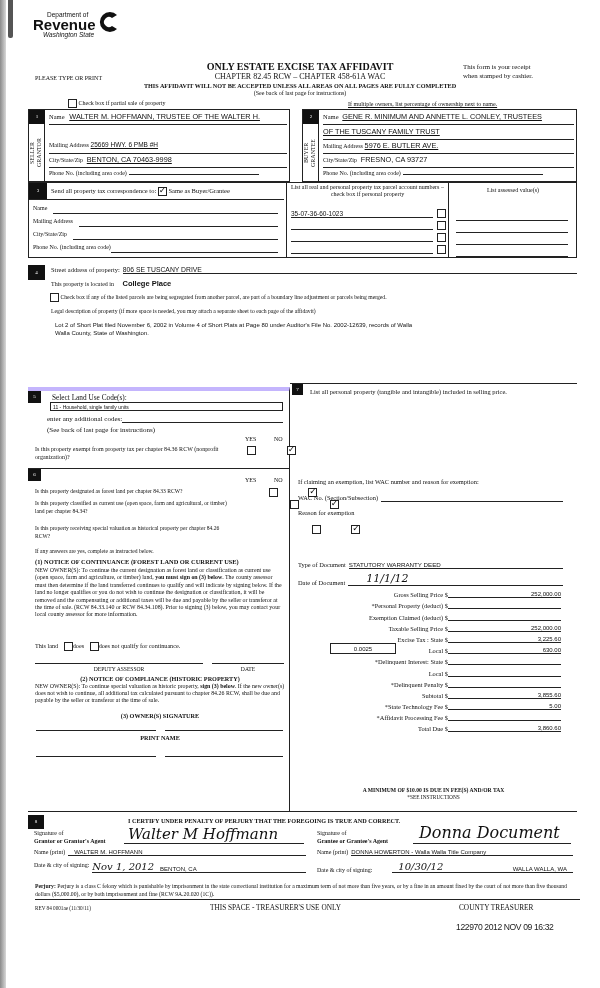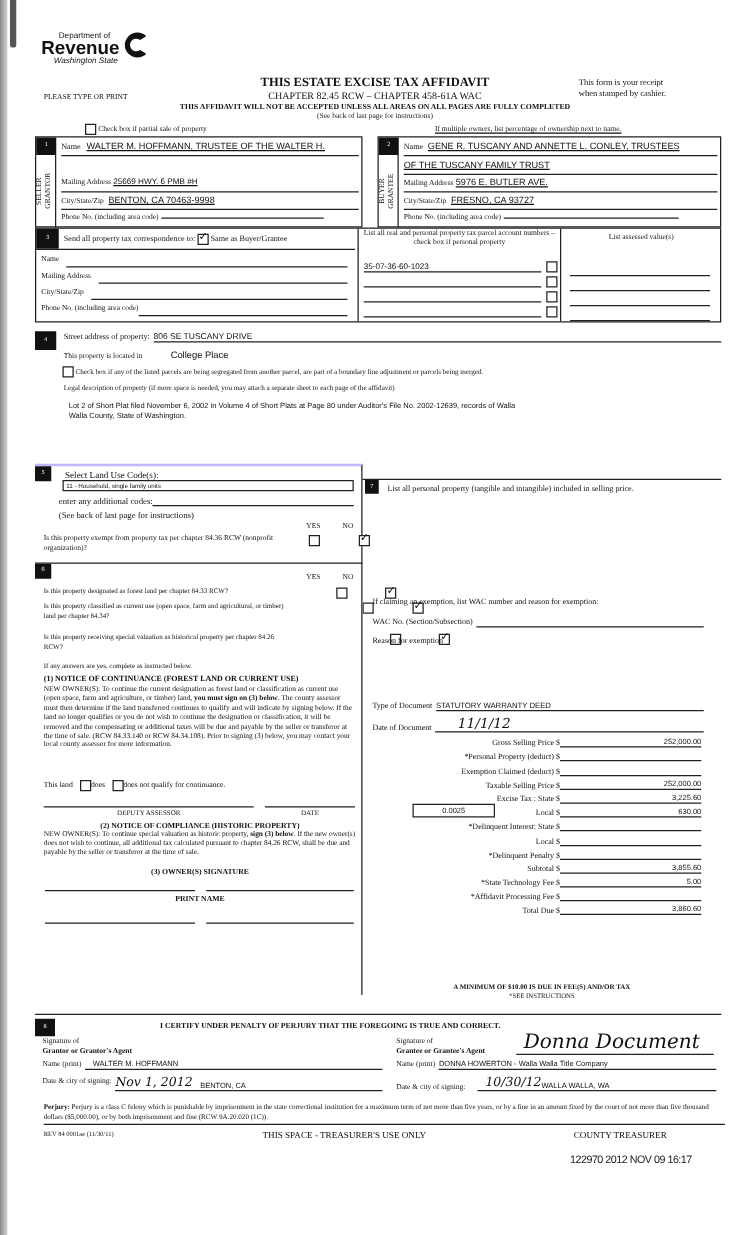--- a/index.html
+++ b/index.html
@@ -21,31 +21,31 @@
   .vert { writing-mode: vertical-rl; transform: rotate(180deg); font-size: 6px; text-align: center; }
   .sig { font-family: "DejaVu Serif", serif; font-style: italic; font-size: 15px; }
   .hand { font-family: "DejaVu Serif", serif; font-style: italic; }
 </style>
 </head>
 <body>
 
 <div class="scan-edge"></div>
 <div class="scan-mark"></div>
 
-<div class="abs" style="left:33px;top:25px;width:90px;">
+<div class="abs" style="left:33px;top:11px;width:90px;">
   <div class="sans" style="font-size:6.5px;margin-left:14px;">Department of</div>
   <div class="sans bold" style="font-size:15px;line-height:13px;">Revenue</div>
   <div class="sans" style="font-size:6.5px;font-style:italic;margin-left:10px;">Washington State</div>
   <svg class="abs" style="left:62px;top:-2px;" width="26" height="26" viewBox="0 0 26 26">
     <path d="M22 6 A10 10 0 1 0 22 20 L17 17 A5 5 0 1 1 17 9 Z" fill="#111"></path>
     <circle cx="15" cy="13" r="3" fill="#fff"></circle>
   </svg>
 </div>
 <div class="abs" style="left:35px;top:75px;font-size:6px;">PLEASE TYPE OR PRINT</div>
-<div class="abs center bold" style="left:150px;top:61px;width:300px;font-size:10px;">THIS ESTATE EXCISE TAX AFFIDAVIT</div>
+<div class="abs center bold" style="left:150px;top:61px;width:300px;font-size:10px;">ONLY ESTATE EXCISE TAX AFFIDAVIT</div>
 <div class="abs center" style="left:150px;top:72px;width:300px;font-size:8px;">CHAPTER 82.45 RCW – CHAPTER 458-61A WAC</div>
 <div class="abs center bold" style="left:80px;top:82px;width:440px;font-size:6.2px;">THIS AFFIDAVIT WILL NOT BE ACCEPTED UNLESS ALL AREAS ON ALL PAGES ARE FULLY COMPLETED</div>
 <div class="abs center" style="left:150px;top:90px;width:300px;font-size:6px;">(See back of last page for instructions)</div>
 <div class="abs" style="left:463px;top:63px;font-size:6.8px;">This form is your receipt</div>
 <div class="abs" style="left:463px;top:72px;font-size:6.8px;">when stamped by cashier.</div>
 <div class="abs" style="left:68px;top:99px;font-size:6px;">
   <span class="cb"></span>
   <span>Check box if partial sale of property</span>
 </div>
 <div class="abs" style="left:348px;top:101px;font-size:6px;text-decoration:underline;">If multiple owners, list percentage of ownership next to name.</div>
@@ -83,30 +83,30 @@
   <div class="abs" style="left:0;top:14px;width:16px;height:58px;border-right:1px solid #222;">
     <div class="abs" style="left:0;top:0;width:8px;height:58px;">
         <div class="vert" style="height:58px;">BUYER</div>
       </div>
     <div class="abs" style="left:7px;top:0;width:8px;height:58px;">
         <div class="vert" style="height:58px;">GRANTEE</div>
       </div>
   </div>
   <div class="abs" style="left:20px;top:2px;width:251px;height:13px;border-bottom:1px solid #222;">
     <span style="font-size:6.5px;">Name</span>
-    <span class="field" style="margin-left:2px;text-decoration:underline;">GENE R. TUSCANY AND ANNETTE L. CONLEY, TRUSTEES</span>
+    <span class="field" style="margin-left:2px;text-decoration:underline;">GENE R. MINIMUM AND ANNETTE L. CONLEY, TRUSTEES</span>
   </div>
   <div class="abs field" style="left:20px;top:17px;width:251px;height:13px;border-bottom:1px solid #222;text-decoration:underline;">OF THE TUSCANY FAMILY TRUST</div>
   <div class="abs" style="left:20px;top:31px;width:251px;height:13px;border-bottom:1px solid #222;">
     <span style="font-size:6px;">Mailing Address</span>
     <span class="field" style="text-decoration:underline;">5976 E. BUTLER AVE.</span>
   </div>
   <div class="abs" style="left:20px;top:45px;width:251px;height:13px;border-bottom:1px solid #222;">
     <span style="font-size:6px;">City/State/Zip</span>
-    <span class="field" style="margin-left:2px;text-decoration:underline;">FRESNO, CA  93727</span>
+    <span class="field" style="margin-left:2px;">FRESNO, CA  93727</span>
   </div>
   <div class="abs" style="left:20px;top:59px;width:251px;height:13px;">
     <span style="font-size:6px;">Phone No. (including area code)</span>
     <span class="field" style="display:inline-block;width:140px;border-bottom:1px solid #222;"></span>
   </div>
 </div>
 
 <div class="abs box" style="left:28px;top:182px;width:549px;height:76px;">
   <div class="secnum" style="left:0;top:0;width:18px;height:16px;line-height:16px;">3</div>
   <div class="abs" style="left:22px;top:4px;font-size:6.5px;">
@@ -166,34 +166,34 @@
 </div>
 
 <div class="abs" style="left:28px;top:262px;width:549px;height:95px;">
   <div class="secnum" style="left:0;top:3px;width:17px;height:15px;line-height:15px;">4</div>
   <div class="abs" style="left:23px;top:4px;width:526px;display:flex;font-size:6.5px;">
     <span>Street address of property:</span>
     <span class="field line" style="flex:1;margin-left:3px;font-size:6.8px;">806 SE TUSCANY DRIVE</span>
   </div>
   <div class="abs" style="left:23px;top:17px;font-size:6px;">
     <span>This property is located in</span>
-    <span class="sans" style="font-size:7.5px;margin-left:21px;">College Place</span>
+    <span class="sans" style="font-size:7.5px;margin-left:7px;font-weight:bold;">College Place</span>
   </div>
   <div class="abs" style="left:22px;top:31px;font-size:5.7px;white-space:nowrap;">
     <span class="cb"></span>
     <span>Check box if any of the listed parcels are being segregated from another parcel, are part of a boundary line adjustment or parcels being merged.</span>
   </div>
   <div class="abs" style="left:23px;top:46px;font-size:5.7px;white-space:nowrap;">Legal description of property (if more space is needed, you may attach a separate sheet to each page of the affidavit)</div>
   <div class="abs sans" style="left:27px;top:59px;width:500px;font-size:6px;line-height:8px;">
     <div>Lot 2 of Short Plat filed November 6, 2002 in Volume 4 of Short Plats at Page 80 under Auditor's File No. 2002-12639, records of Walla</div>
     <div>Walla County, State of Washington.</div>
   </div>
 </div>
 
-<div class="abs" style="left:28px;top:371px;width:262px;height:425px;border-top:2px solid #c4b5fd;border-right:1px solid #222;">
+<div class="abs" style="left:28px;top:387px;width:262px;height:425px;border-top:4px solid #c4b5fd;border-right:1px solid #222;">
   <div class="secnum" style="left:0;top:0;width:13px;height:12px;line-height:12px;">5</div>
   <div class="abs" style="left:24px;top:2px;font-size:7.3px;">Select Land Use Code(s):</div>
   <div class="abs box sans" style="left:22px;top:11px;width:233px;height:9px;font-size:5px;line-height:8px;padding-left:2px;">11 - Household, single family units</div>
   <div class="abs" style="left:19px;top:24px;width:236px;display:flex;font-size:7px;">
     <span>enter any additional codes:</span>
     <span class="line" style="flex:1;height:8px;"></span>
   </div>
   <div class="abs" style="left:19px;top:35px;font-size:7px;">(See back of last page for instructions)</div>
   <div class="abs" style="left:217px;top:45px;font-size:6px;">YES</div>
   <div class="abs" style="left:246px;top:45px;font-size:6px;">NO</div>
@@ -318,20 +318,21 @@
 </div>
 
 <div class="abs" style="left:28px;top:811px;width:549px;height:66px;border-top:1px solid #222;">
   <div class="secnum" style="left:0;top:3px;width:16px;height:14px;line-height:14px;">8</div>
   <div class="abs bold" style="left:100px;top:5px;font-size:6.2px;white-space:nowrap;">I CERTIFY UNDER PENALTY OF PERJURY THAT THE FOREGOING IS TRUE AND CORRECT.</div>
 
   <div class="abs" style="left:6px;top:17px;font-size:6px;line-height:8px;">
     <div>Signature of</div>
     <div class="bold">Grantor or Grantor's Agent</div>
   </div>
+  <div class="abs line sig" style="left:96px;top:14px;width:180px;height:18px;line-height:16px;padding-left:4px;">Walter M Hoffmann</div>
   <div class="abs" style="left:6px;top:37px;width:272px;display:flex;font-size:6px;">
     <span>Name (print)</span>
     <span class="field line" style="flex:1;margin-left:3px;padding-left:6px;font-size:6px;">WALTER M. HOFFMANN</span>
   </div>
   <div class="abs" style="left:6px;top:50px;width:272px;display:flex;font-size:6px;">
     <span>Date &amp; city of signing:</span>
     <span class="line" style="flex:1;margin-left:3px;display:flex;align-items:flex-end;">
       <span class="hand" style="font-size:10px;line-height:10px;">Nov 1, 2012</span>
       <span class="field" style="font-size:6px;margin-left:6px;">BENTON, CA</span>
     </span>
@@ -341,26 +342,26 @@
     <div>Signature of</div>
     <div class="bold">Grantee or Grantee's Agent</div>
   </div>
   <div class="abs line sig" style="left:385px;top:12px;width:158px;height:20px;line-height:18px;padding-left:6px;font-size:16px;">Donna Document</div>
   <div class="abs" style="left:289px;top:37px;width:256px;display:flex;font-size:6px;">
     <span>Name (print)</span>
     <span class="field line" style="flex:1;margin-left:3px;font-size:6px;">DONNA HOWERTON - Walla Walla Title Company</span>
   </div>
   <div class="abs" style="left:289px;top:50px;width:256px;display:flex;font-size:6px;align-items:flex-end;">
     <span>Date &amp; city of signing:</span>
-    <span class="line" style="flex:1;margin-left:10px;display:flex;align-items:flex-end;">
+    <span class="line" style="flex:1;margin-left:20px;display:flex;align-items:flex-end;justify-content:space-between;">
       <span class="hand" style="font-size:10px;line-height:10px;margin-left:6px;">10/30/12</span>
       <span class="field" style="font-size:6px;margin-right:6px;">WALLA WALLA, WA</span>
     </span>
   </div>
 </div>
 
 <div class="abs" style="left:35px;top:883px;width:545px;font-size:5.7px;line-height:7.5px;border-bottom:1px solid #222;padding-bottom:1px;">
   <span class="bold">Perjury:</span><span> Perjury is a class C felony which is punishable by imprisonment in the state correctional institution for a maximum term of not more than five years, or by a fine in an amount fixed by the court of not more than five thousand dollars ($5,000.00), or by both imprisonment and fine (RCW 9A.20.020 (1C)).</span>
 </div>
 <div class="abs" style="left:35px;top:905px;font-size:5.2px;">REV 84 0001ae (11/30/11)</div>
 <div class="abs" style="left:210px;top:903px;font-size:7.3px;">THIS SPACE - TREASURER'S USE ONLY</div>
 <div class="abs" style="left:459px;top:903px;font-size:7.3px;">COUNTY TREASURER</div>
-<div class="abs sans" style="left:456px;top:922px;font-size:8.6px;letter-spacing:-0.4px;color:#222;">122970 2012 NOV 09 16:17</div>
+<div class="abs sans" style="left:456px;top:922px;font-size:8.6px;letter-spacing:-0.4px;color:#222;">122970 2012 NOV 09 16:32</div>
 
 </body></html>

